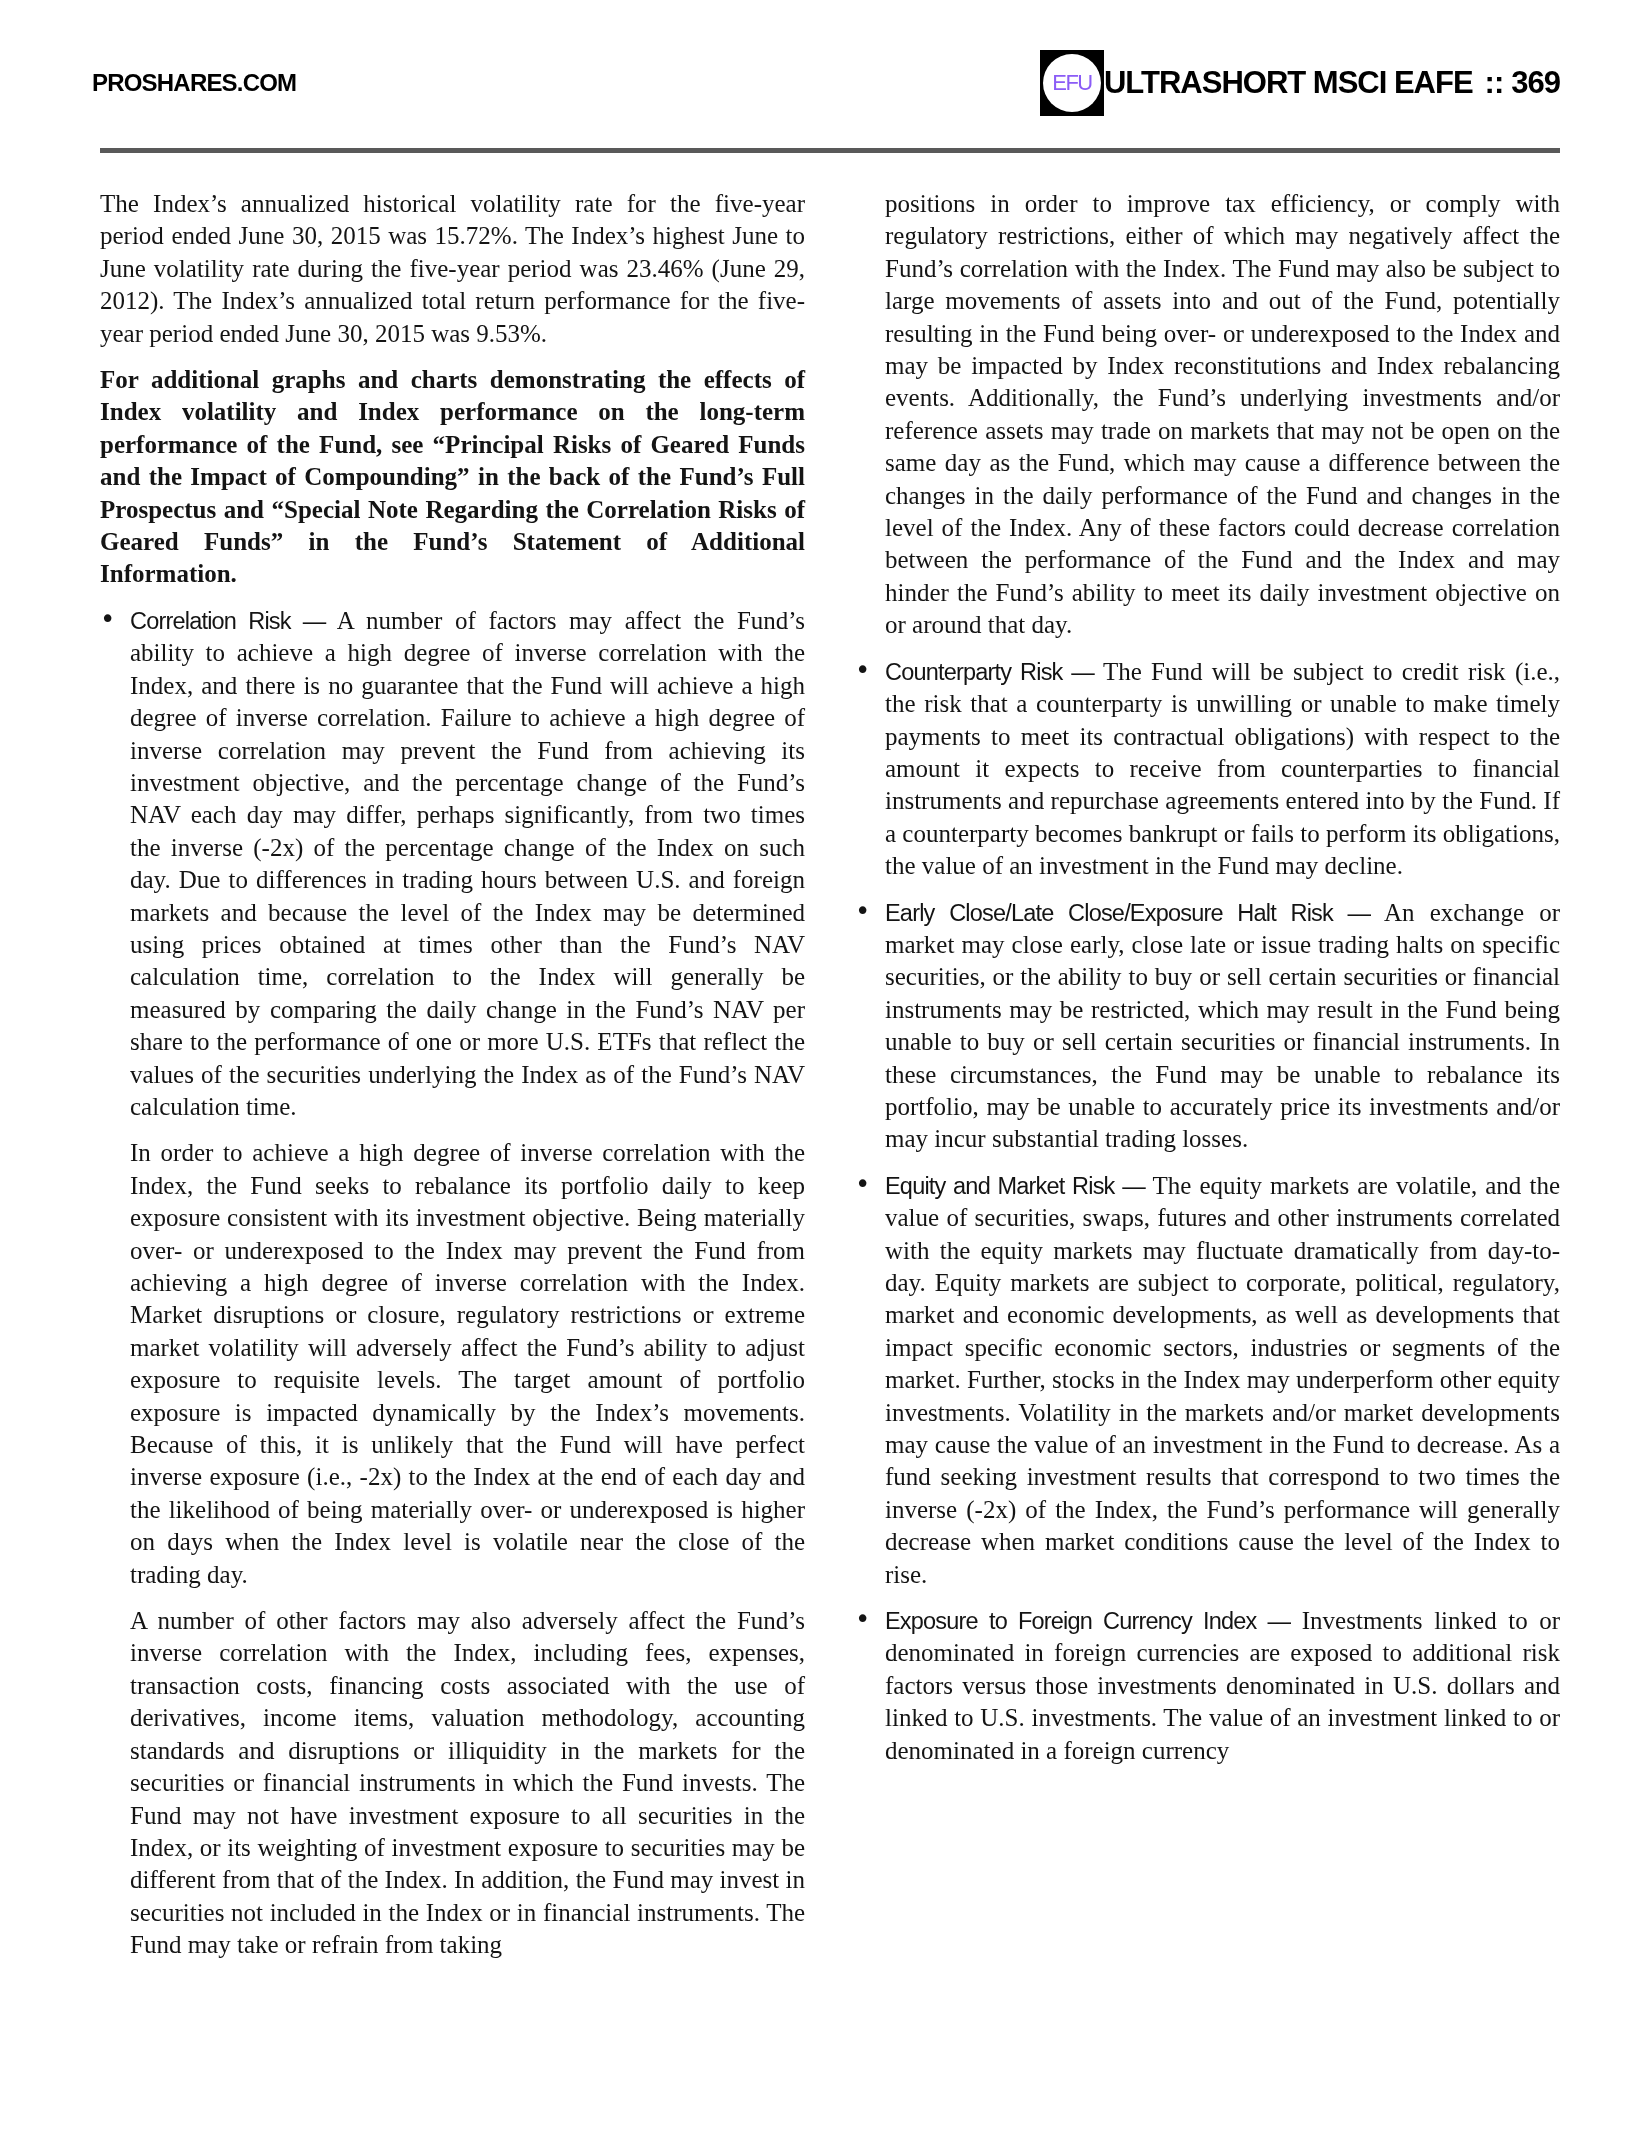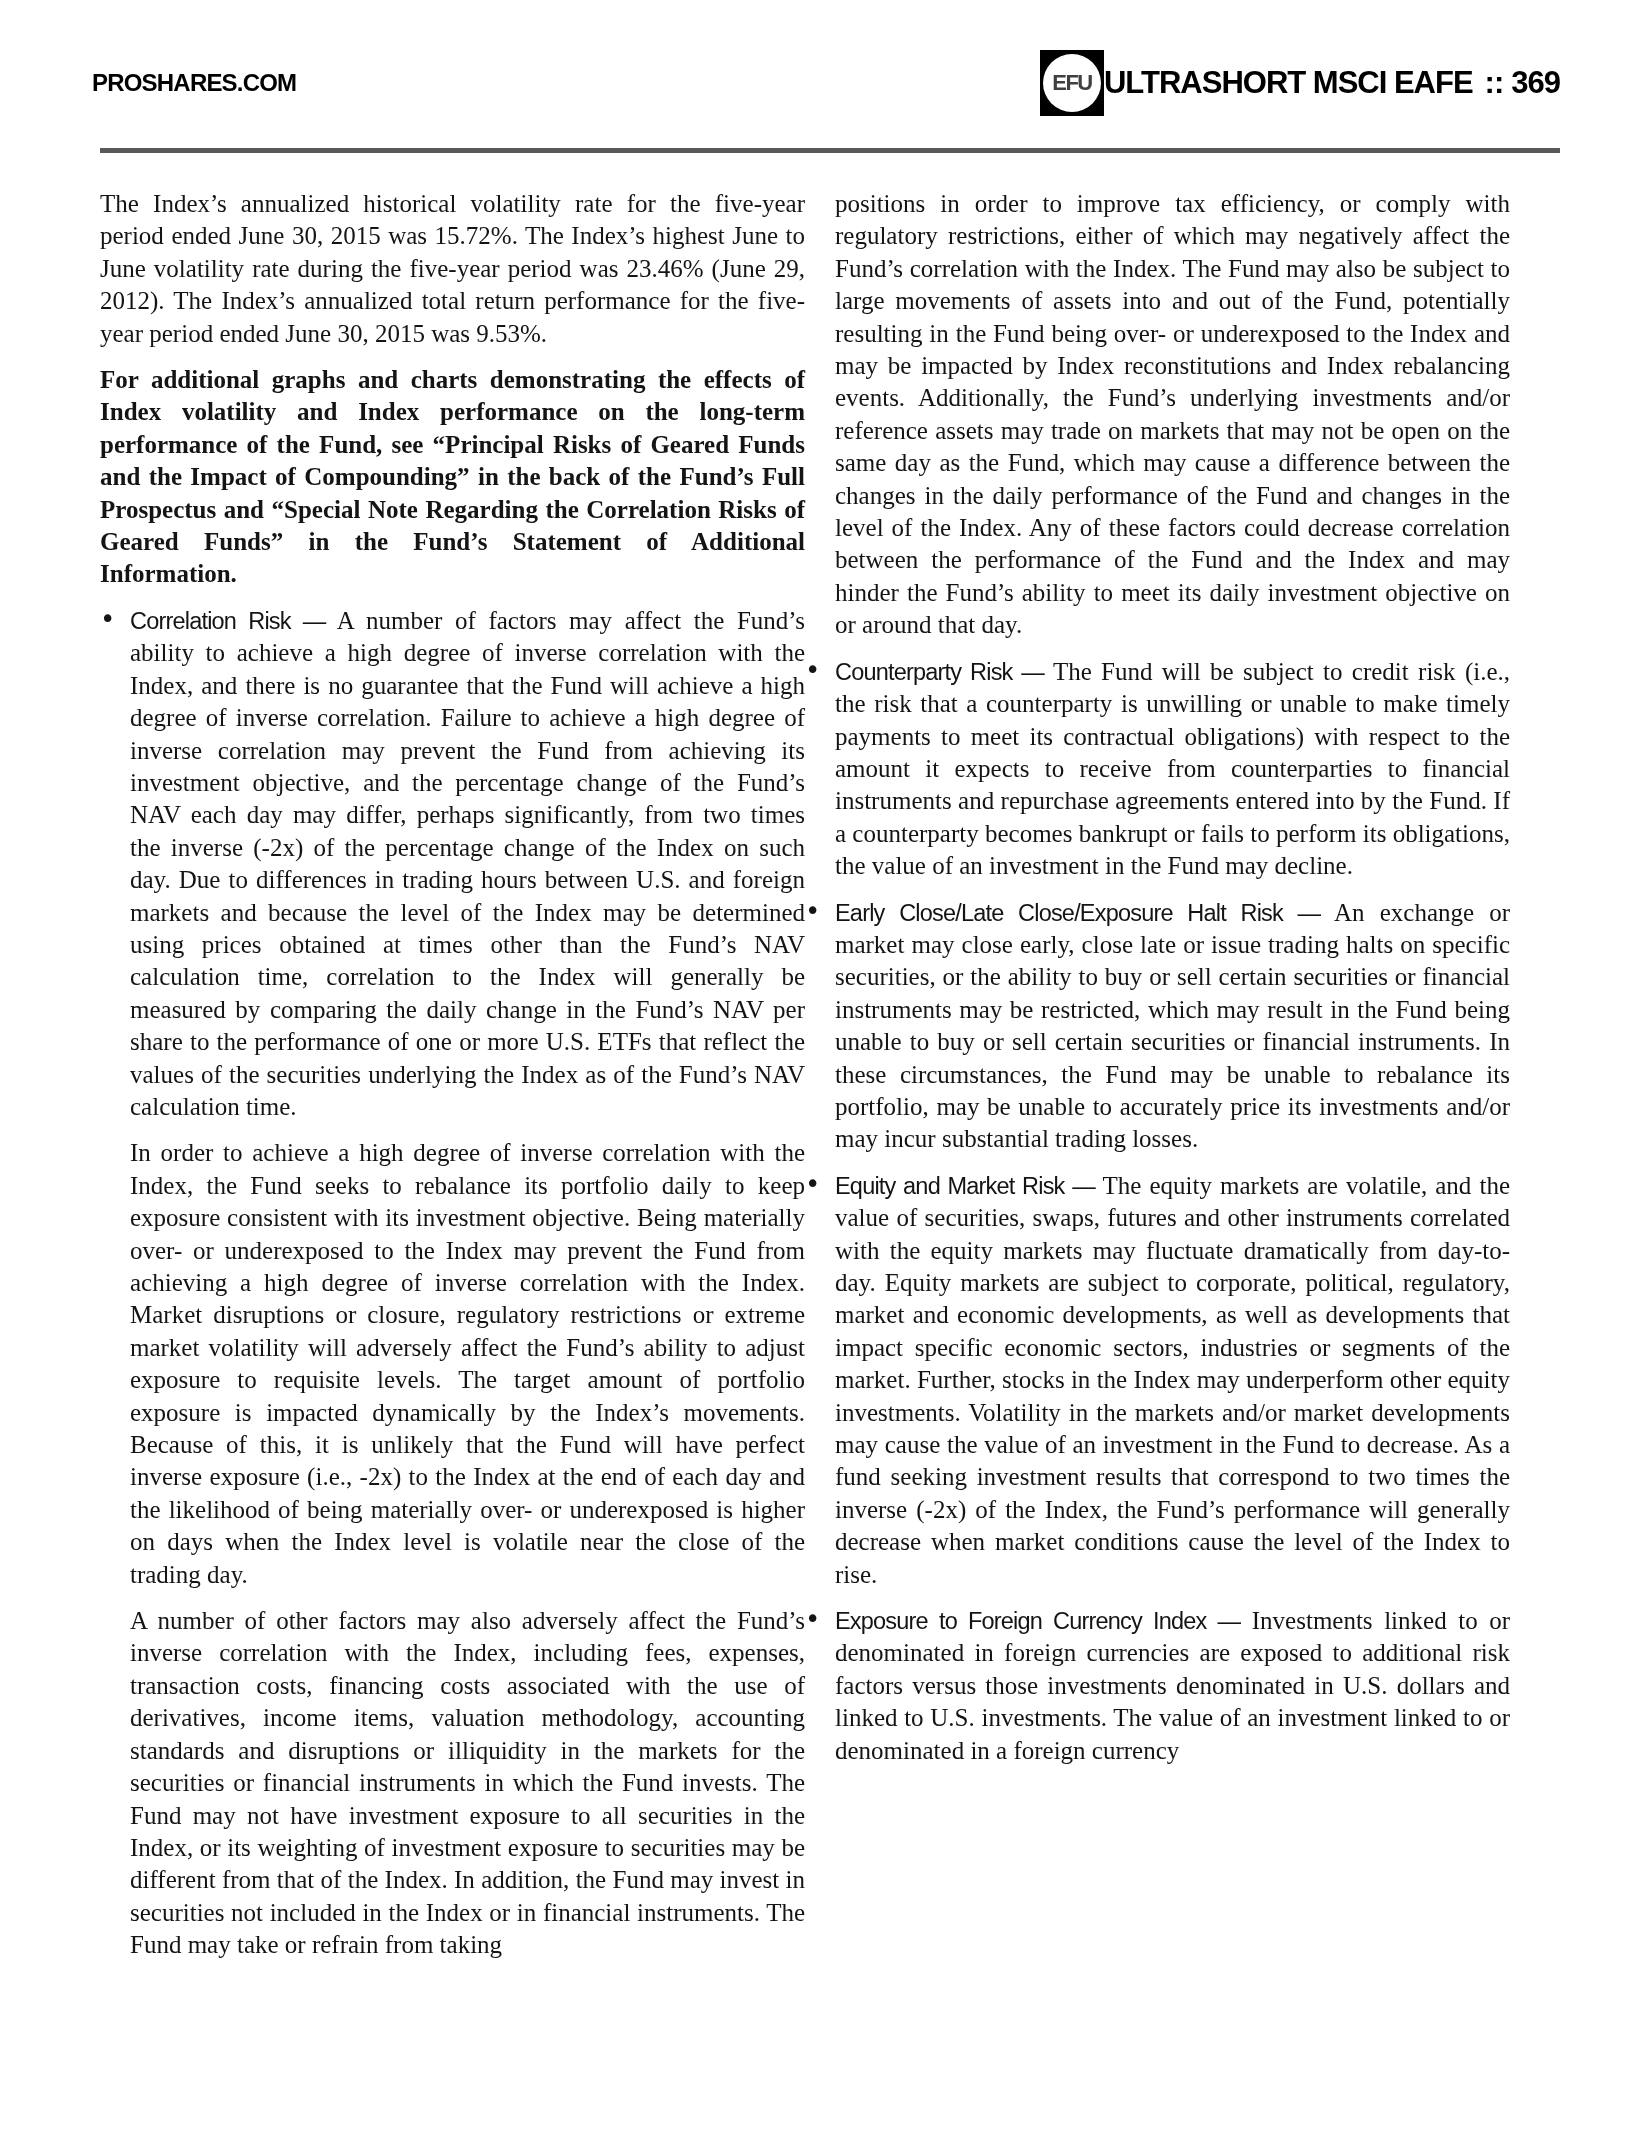--- a/index.html
+++ b/index.html
@@ -50,22 +50,21 @@
     background: #fff;
     border-radius: 50%;
     display: flex;
     align-items: center;
     justify-content: center;
   }
   .efu-text {
     font-family: "Liberation Sans", sans-serif;
     font-size: 22px;
     letter-spacing: -1.5px;
-    color: #404040;
-    font-weight: bold;
+    color: #8b5cf6;
   }
   .fund-title-group {
     font-family: "Liberation Sans", sans-serif;
     font-weight: 700;
     font-size: 31px;
     letter-spacing: -1px;
     color: #000;
     white-space: nowrap;
   }
   .fund-title-group .sep { margin: 0 8px 0 12px; }
@@ -77,20 +76,21 @@
     height: 5px;
     background: #595959;
   }
   
   .columns {
     position: absolute;
     top: 188px;
     left: 100px;
     width: 1460px;
     display: flex;
+    gap: 50px;
   }
   .col {
     width: 705px;
     flex: 0 0 705px;
     font-size: 25px;
     line-height: 32.4px;
     text-align: justify;
   }
   .col p { margin: 0 0 14px 0; }
   .bold-para { font-weight: 700; }

